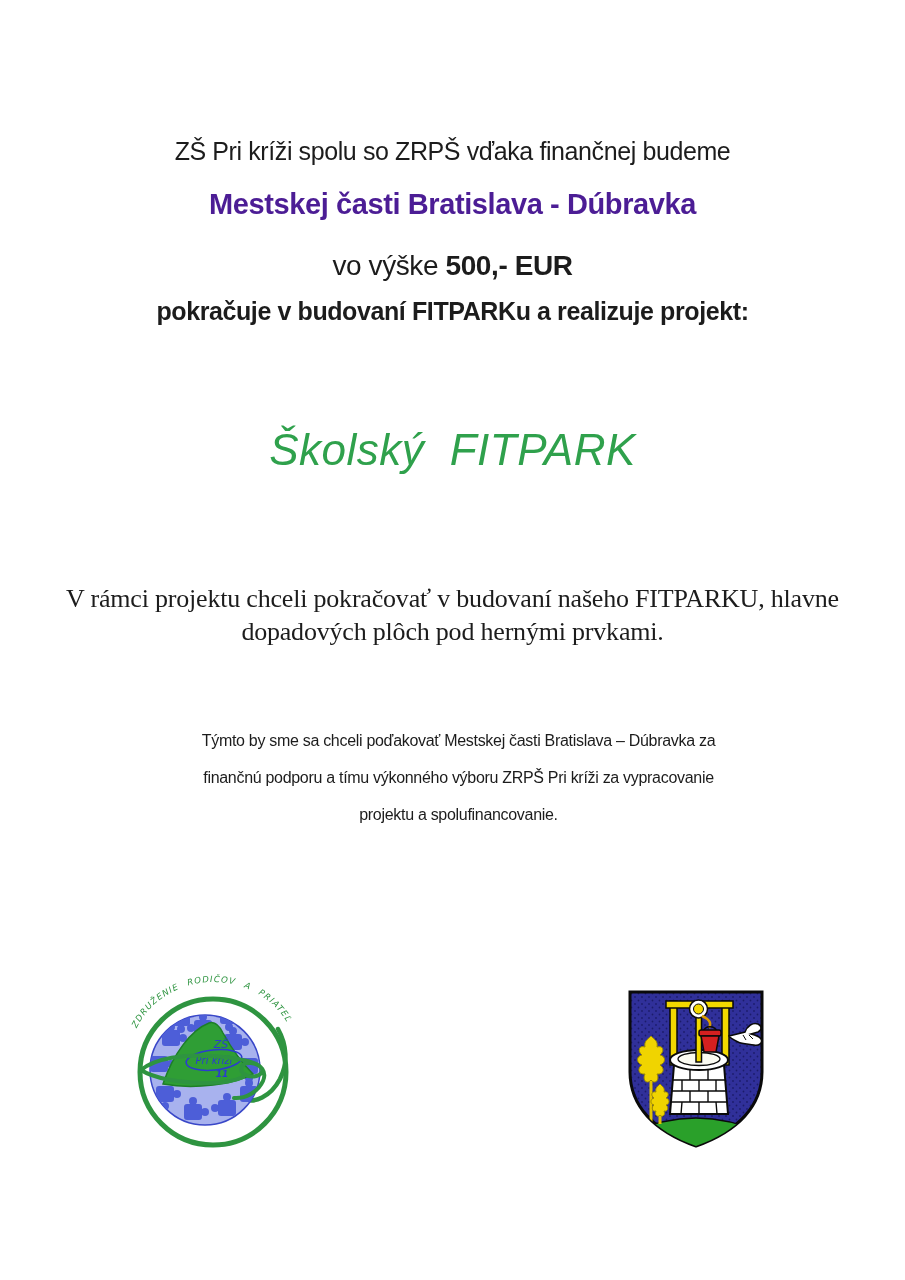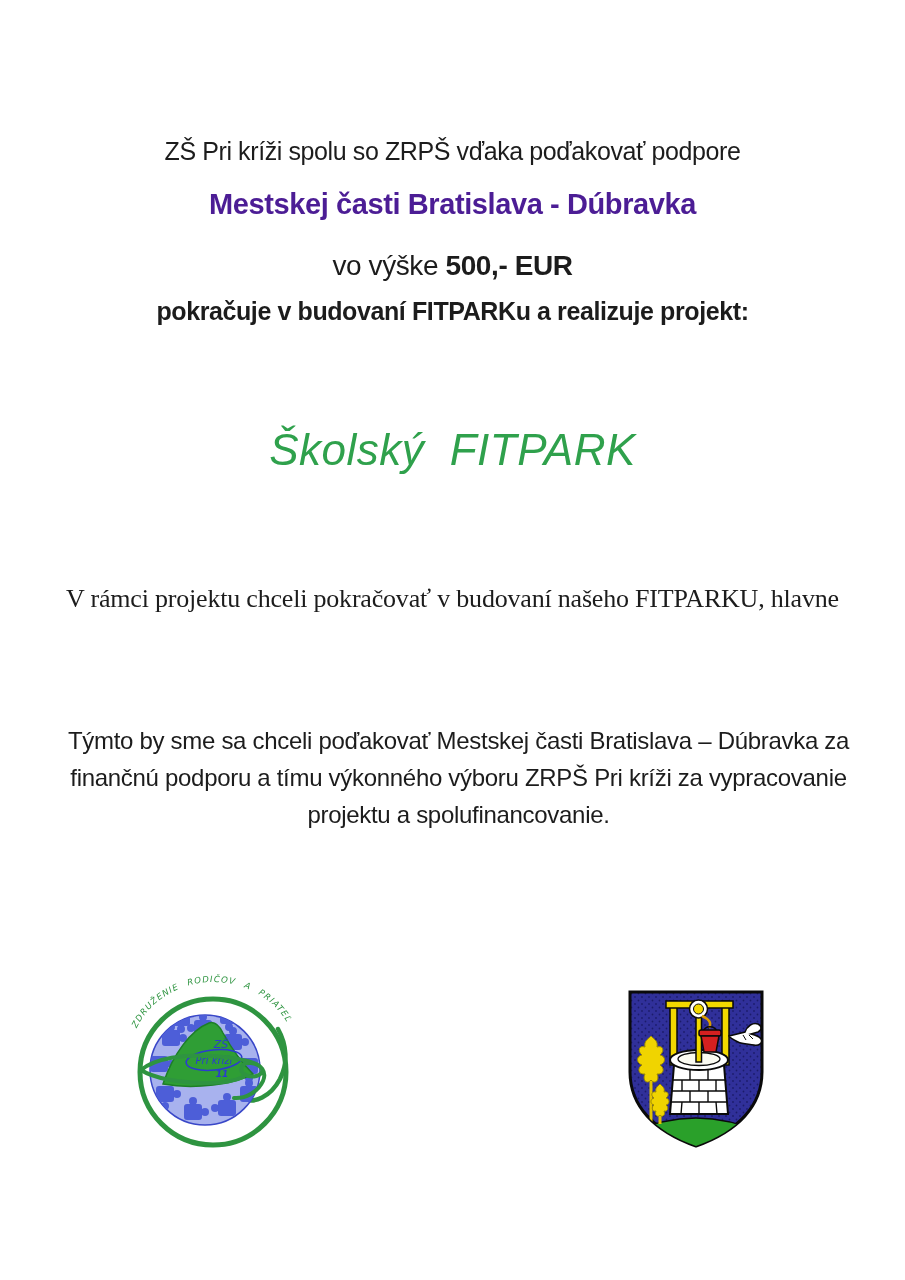--- a/index.html
+++ b/index.html
@@ -9,40 +9,41 @@
   }
   .cline{position:absolute;left:0;right:0;text-align:center;line-height:1;white-space:pre;}
   .l1{top:139px;font-size:25px;letter-spacing:-0.4px;}
   .l2{top:190px;font-size:29px;font-weight:bold;color:#4c1d95;letter-spacing:-0.4px;}
   .l3{top:252px;font-size:28px;letter-spacing:-0.4px;}
   .l3 b{font-weight:bold;}
   .l4{top:299px;font-size:25px;letter-spacing:-0.4px;font-weight:bold;}
   .title{top:428px;font-size:44px;font-weight:normal;font-style:italic;color:#2fa14c;letter-spacing:0.5px;}
   .para{position:absolute;left:0;right:0;text-align:center;}
   .p1{top:582px;font-family:"Liberation Serif",serif;font-size:26px;line-height:33px;letter-spacing:-0.2px;}
-  .p2{top:722px;font-size:24px;line-height:37px;letter-spacing:-0.3px;padding-left:12px;}
+  .p2{top:722px;font-size:16px;line-height:37px;letter-spacing:-0.3px;padding-left:12px;}
   .logo{position:absolute;}
   .logo-zrps{left:131px;top:966px;width:162px;height:190px;}
   .logo-arms{left:626px;top:988px;width:140px;height:163px;}
   svg{display:block;width:100%;height:100%;}
 </style>
 </head>
 <body>
 
 <div class="page">
 
-  <div class="cline l1">ZŠ Pri kríži spolu so ZRPŠ vďaka poďakovať podpore</div>
+  <div class="cline l1">ZŠ Pri kríži spolu so ZRPŠ vďaka finančnej budeme</div>
   <div class="cline l2">Mestskej časti Bratislava - Dúbravka</div>
   <div class="cline l3"><span>vo výške </span><b>500,- EUR</b></div>
   <div class="cline l4">pokračuje v budovaní FITPARKu a realizuje projekt:</div>
 
   <div class="cline title">Školský&nbsp; FITPARK</div>
 
   <div class="para p1">
     <div>V rámci projektu chceli pokračovať v budovaní našeho FITPARKU, hlavne</div>
+    <div>dopadových plôch pod hernými prvkami.</div>
   </div>
 
   <div class="para p2">
     <div>Týmto by sme sa chceli poďakovať Mestskej časti Bratislava – Dúbravka za</div>
     <div>finančnú podporu a tímu výkonného výboru ZRPŠ Pri kríži za vypracovanie</div>
     <div>projektu a spolufinancovanie.</div>
   </div>
 
   <div class="logo logo-zrps">
     <svg viewBox="0 0 162 190">

